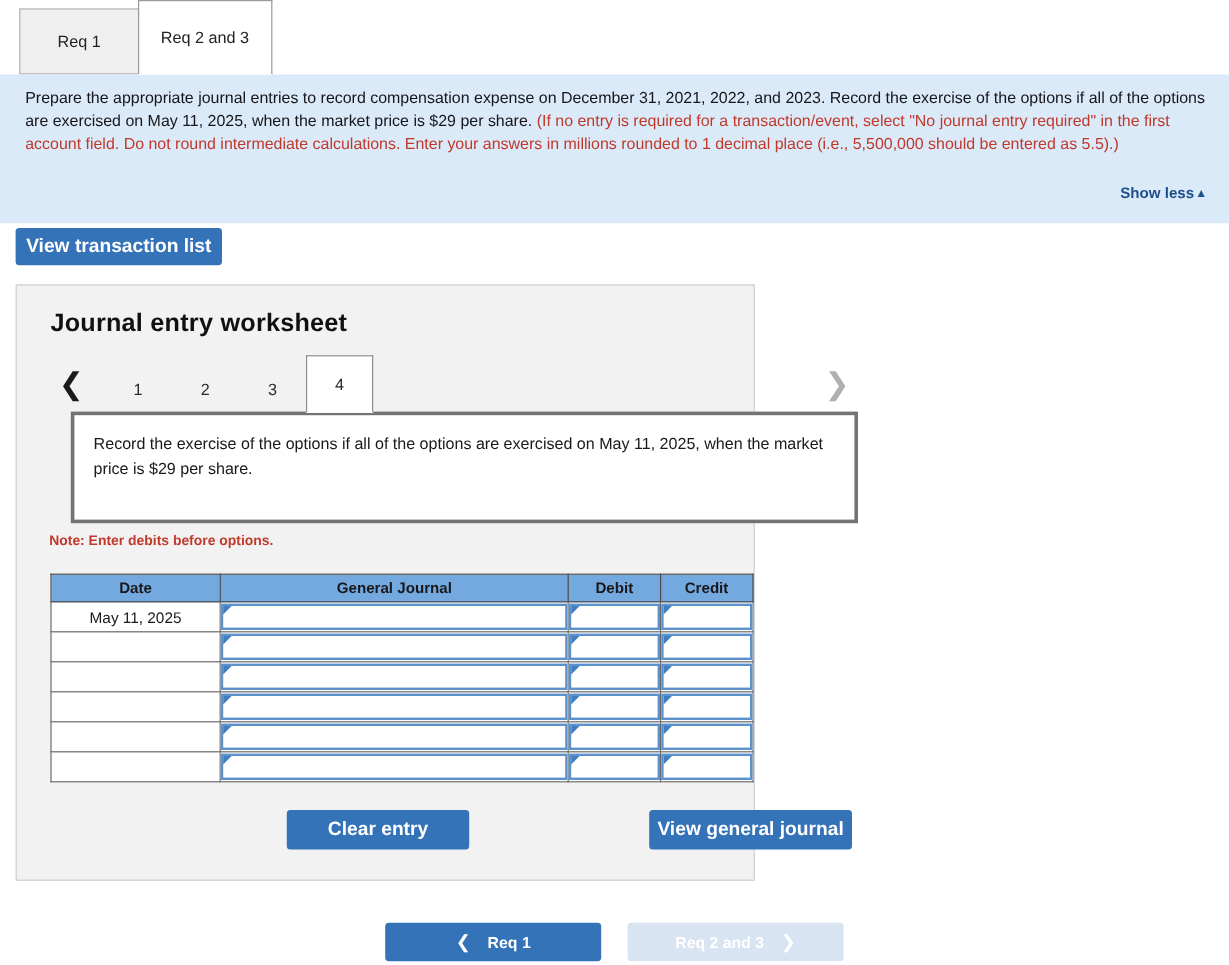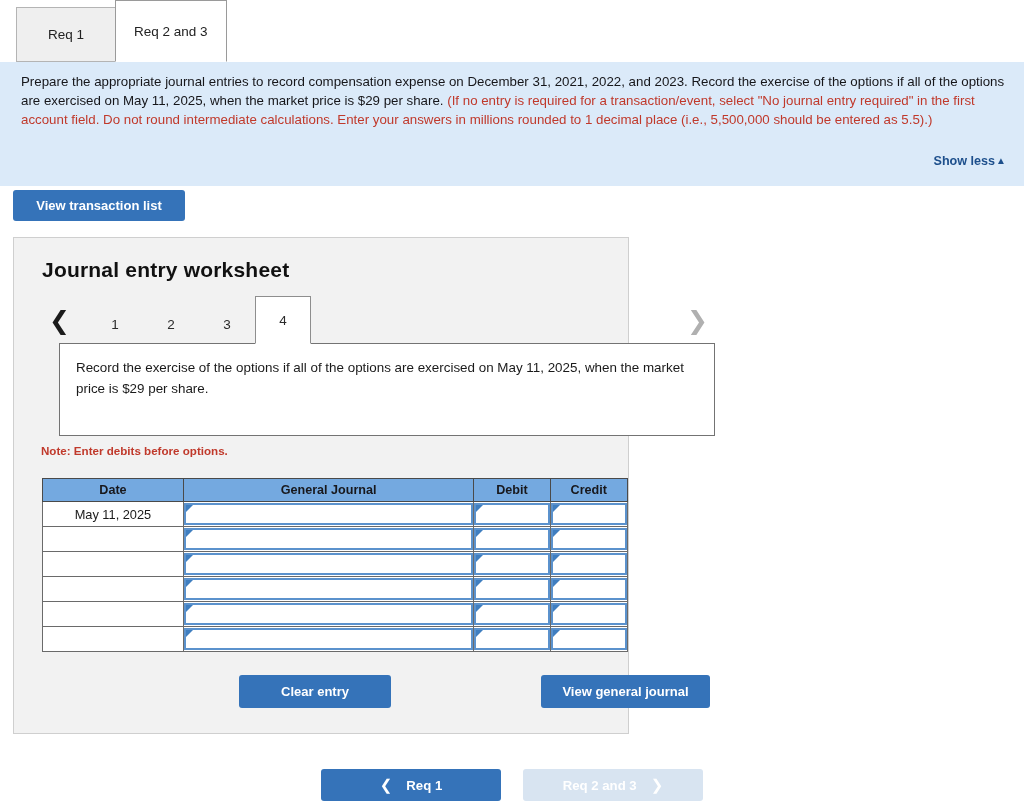--- a/index.html
+++ b/index.html
@@ -95,21 +95,21 @@
     transform: translateY(-1px);
   }
 
   
   .btn-blue {
     background: #3573b9;
     color: #ffffff;
     border: none;
     border-radius: 3px;
     font-family: "Liberation Sans", sans-serif;
-    font-size: 13px;
+    font-size: 16px;
     font-weight: bold;
     cursor: pointer;
     display: inline-flex;
     align-items: center;
     justify-content: center;
     padding: 0;
   }
 
   .view-transaction-btn {
     position: absolute;
@@ -194,21 +194,21 @@
   }
 
   
   .desc-box {
     position: absolute;
     left: 45px;
     top: 105px;
     width: 656px;
     height: 93px;
     background: #ffffff;
-    border: 1px solid #737373;
+    border: 3px solid #737373;
     box-sizing: border-box;
     padding: 13px 16px;
     z-index: 2;
   }
   .desc-text {
     font-size: 13.4px;
     line-height: 21px;
     color: #1a1a1a;
   }
 

